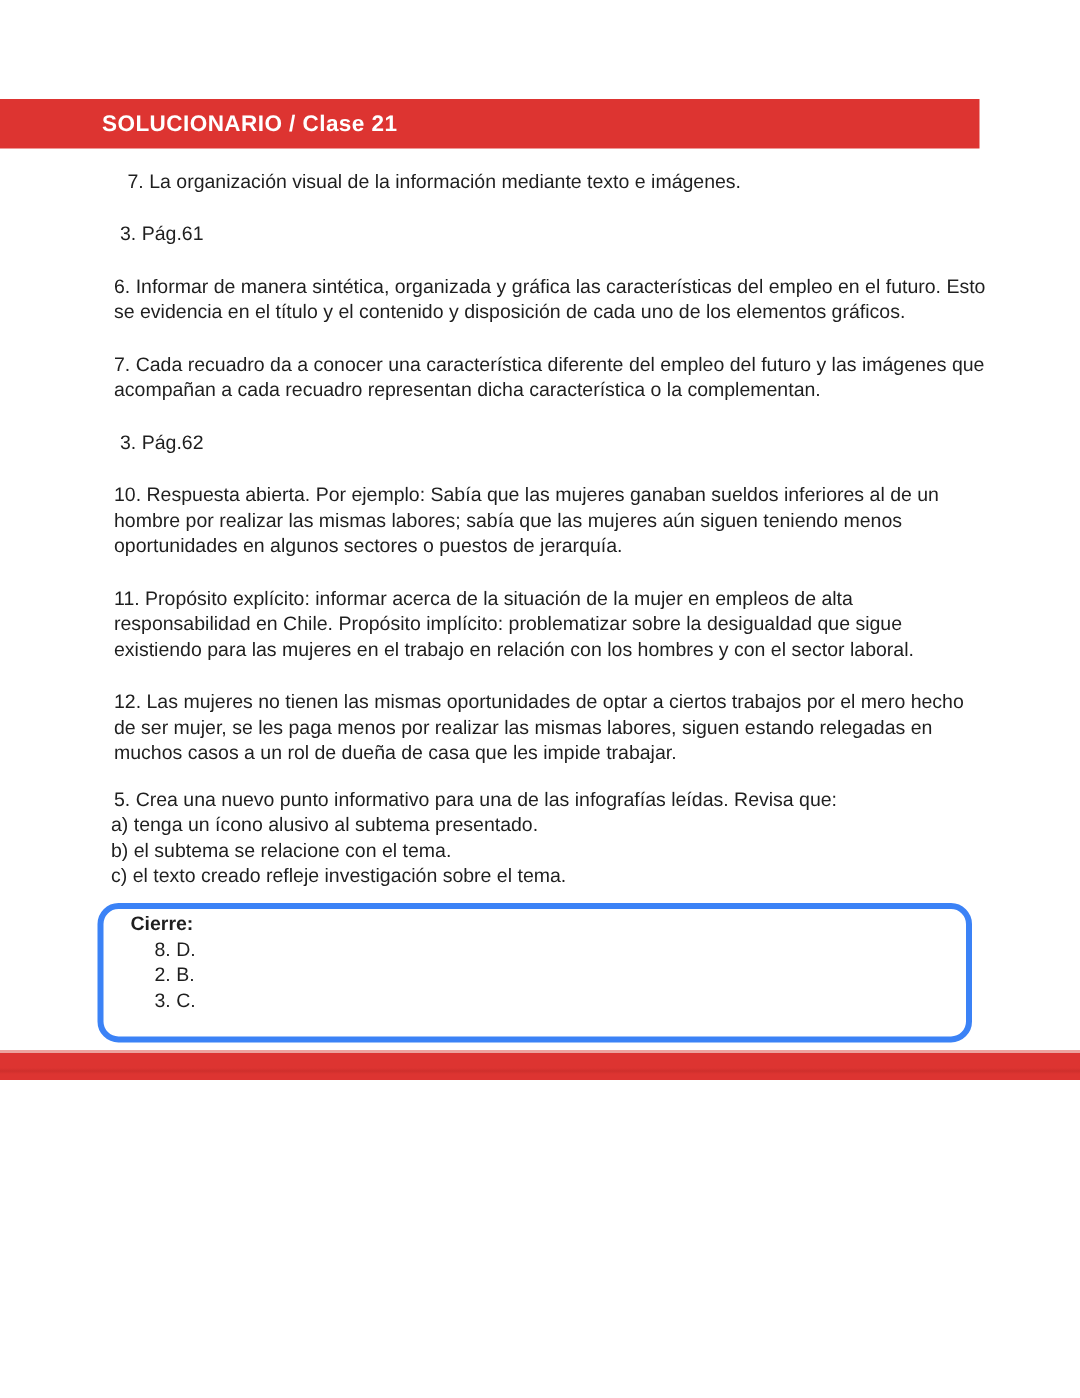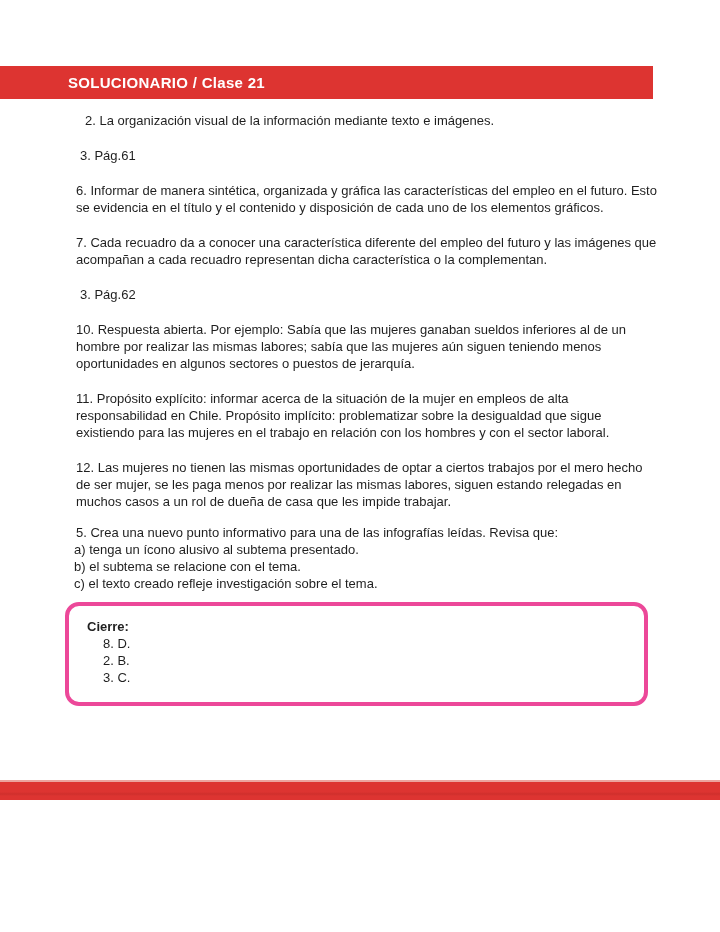--- a/index.html
+++ b/index.html
@@ -6,21 +6,21 @@
   html, body { background: #ffffff; }
   body {
     font-family: "Liberation Sans", "DejaVu Sans", sans-serif;
     width: 720px; height: 932px;
     position: relative;
     overflow: hidden;
     color: #1f1f1f;
   }
   .page {
     position: absolute; inset: 0;
-    width: 720px; height: 800px;
+    width: 720px; height: 720px;
     background: #ffffff;
   }
   
   .topbar {
     position: absolute;
     top: 66px; left: 0;
     width: 653px; height: 33px;
     background: #dd3431;
   }
   .topbar-title {
@@ -49,23 +49,23 @@
   .inicio-item { margin-left: 26px; }
   .pageref { margin-left: 21px; }
   .para { margin-left: 17px; width: 584px; }
   .activity { margin-top: 14px; margin-left: 15px; width: 586px; }
   .activity .intro { margin-left: 2px; }
   
   .cierre-box {
     margin-top: 10px;
     margin-left: 6px;
     width: 583px;
-    border: 4px solid #ec4899;
+    border: 4px solid #3b82f6;
     border-radius: 14px;
-    padding: 12px 18px 16px 18px;
+    padding: 1px 18px 16px 18px;
     background: #ffffff;
   }
   .cierre-list { list-style: none; margin-left: 16px; }
   
   .bottombar {
     position: absolute;
     left: 0; bottom: 0;
     width: 720px; height: 20px;
     background: linear-gradient(to bottom, #eca39e 0, #eca39e 2px, #dd3431 2px, #dd3431 12px, #cf2f2c 14px, #dd3431 16px);
   }
@@ -74,21 +74,21 @@
 <body>
 
 <div class="page">
 
   <header class="topbar">
     <span class="topbar-title">SOLUCIONARIO / Clase 21</span>
   </header>
 
   <main class="content">
 
-    <p class="inicio-item">2. La organización visual de la información mediante texto e imágenes.</p>
+    <p class="inicio-item">7. La organización visual de la información mediante texto e imágenes.</p>
 
 
     <p class="pageref mt">3. Pág.61</p>
 
     <p class="para mt">6. Informar de manera sintética, organizada y gráfica las características del empleo en el futuro. Esto se evidencia en el título y el contenido y disposición de cada uno de los elementos gráficos.</p>
 
     <p class="para mt">7. Cada recuadro da a conocer una característica diferente del empleo del futuro y las imágenes que acompañan a cada recuadro representan dicha característica o la complementan.</p>
 
 
     <p class="pageref mt">3. Pág.62</p>

